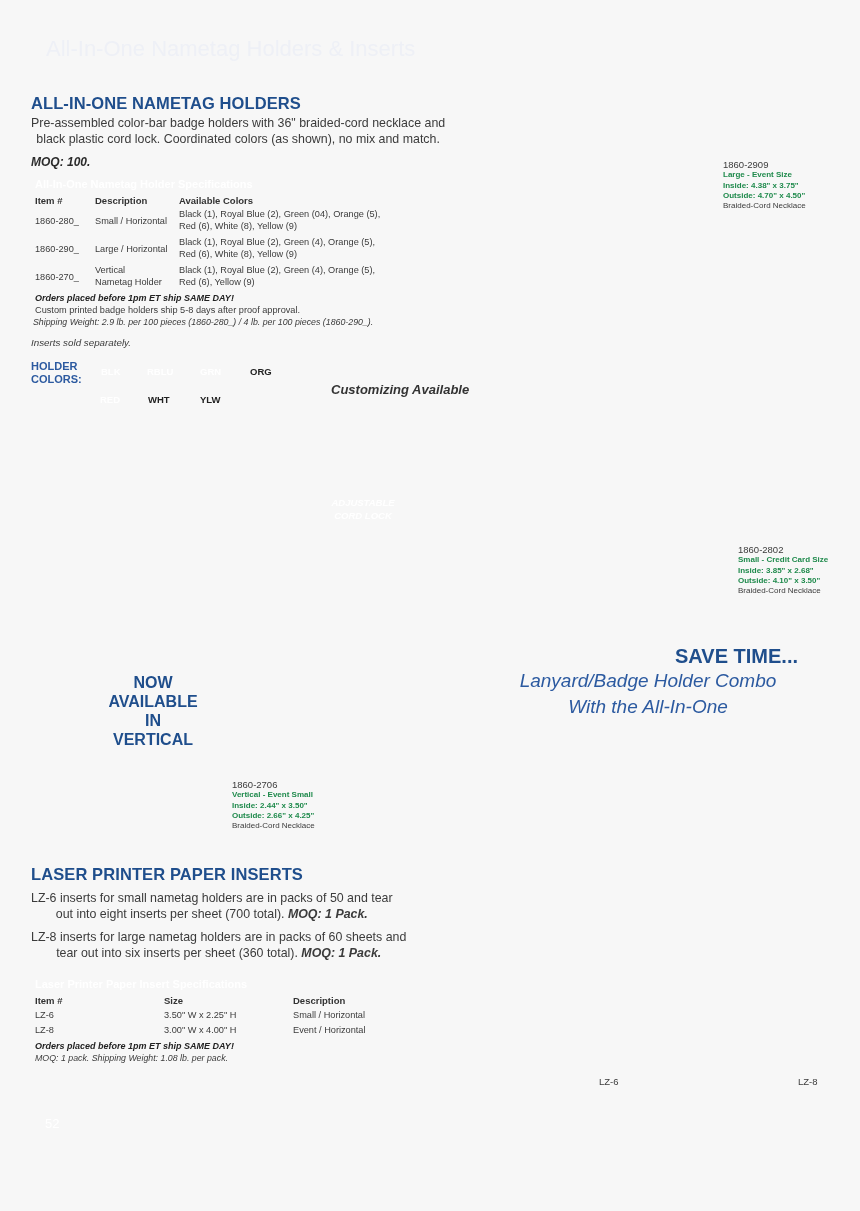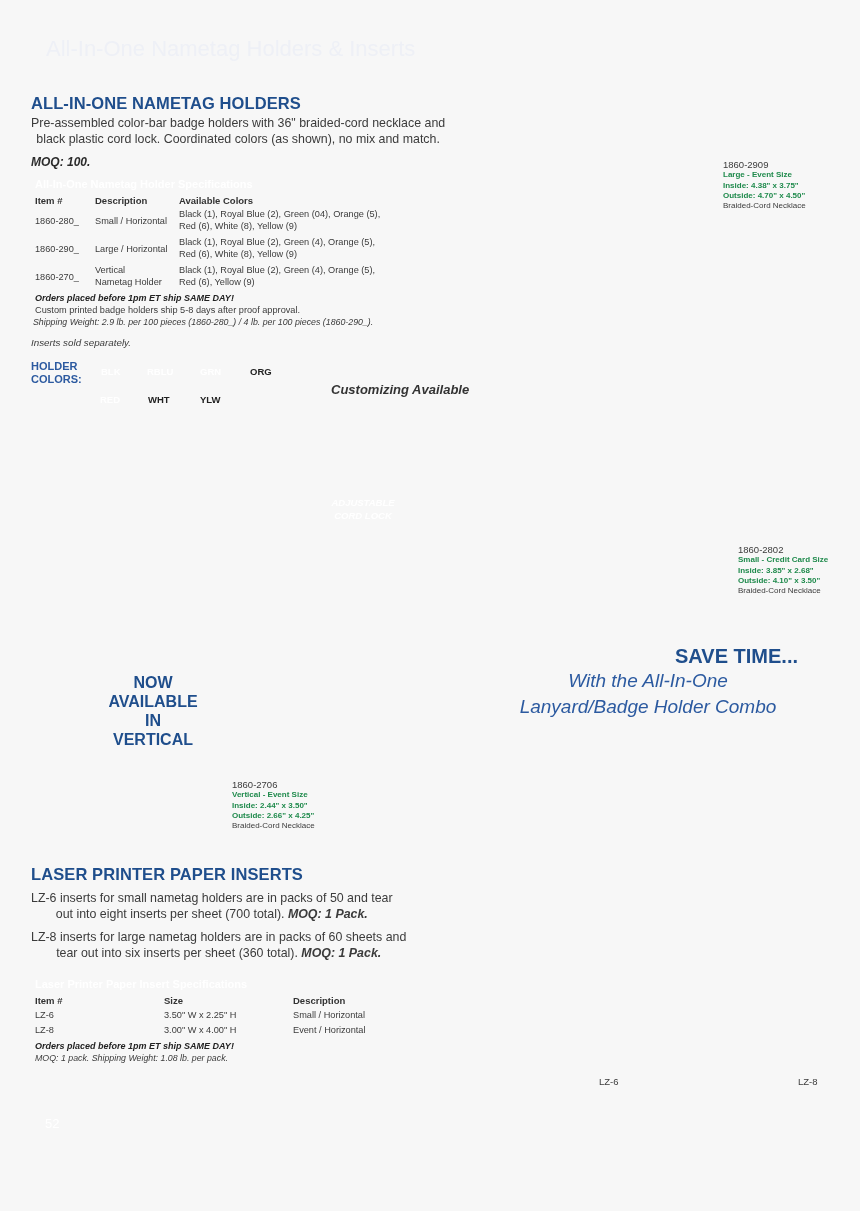--- a/index.html
+++ b/index.html
@@ -113,30 +113,30 @@
 <div class="abs prod left" style="left:738px; top:545px; width:120px;">
   <div class="num">1860-2802</div>
   <div class="green">Small - Credit Card Size</div>
   <div class="green">Inside: 3.85" x 2.68"</div>
   <div class="green">Outside: 4.10" x 3.50"</div>
   <div class="cord">Braided-Cord Necklace</div>
 </div>
 
 <div class="abs prod left" style="left:232px; top:780px; width:120px;">
   <div class="num">1860-2706</div>
-  <div class="green">Vertical - Event Size</div>
+  <div class="green">Vertical - Event Small</div>
   <div class="green">Inside: 2.44" x 3.50"</div>
   <div class="green">Outside: 2.66" x 4.25"</div>
   <div class="cord">Braided-Cord Necklace</div>
 </div>
 
 <div class="abs" style="left:498px; top:645px; width:300px;">
   <div class="save-title">SAVE TIME...</div>
+  <div class="save-sub">Lanyard/Badge Holder Combo</div>
   <div class="save-sub">With the All-In-One</div>
-  <div class="save-sub">Lanyard/Badge Holder Combo</div>
 </div>
 
 <div class="abs vertical-promo" style="left:93px; top:673px; width:120px;">
   <div>NOW</div>
   <div>AVAILABLE</div>
   <div>IN</div>
   <div>VERTICAL</div>
 </div>
 
 <div class="abs h1" style="left:31px; top:865px;">LASER PRINTER PAPER INSERTS</div>

